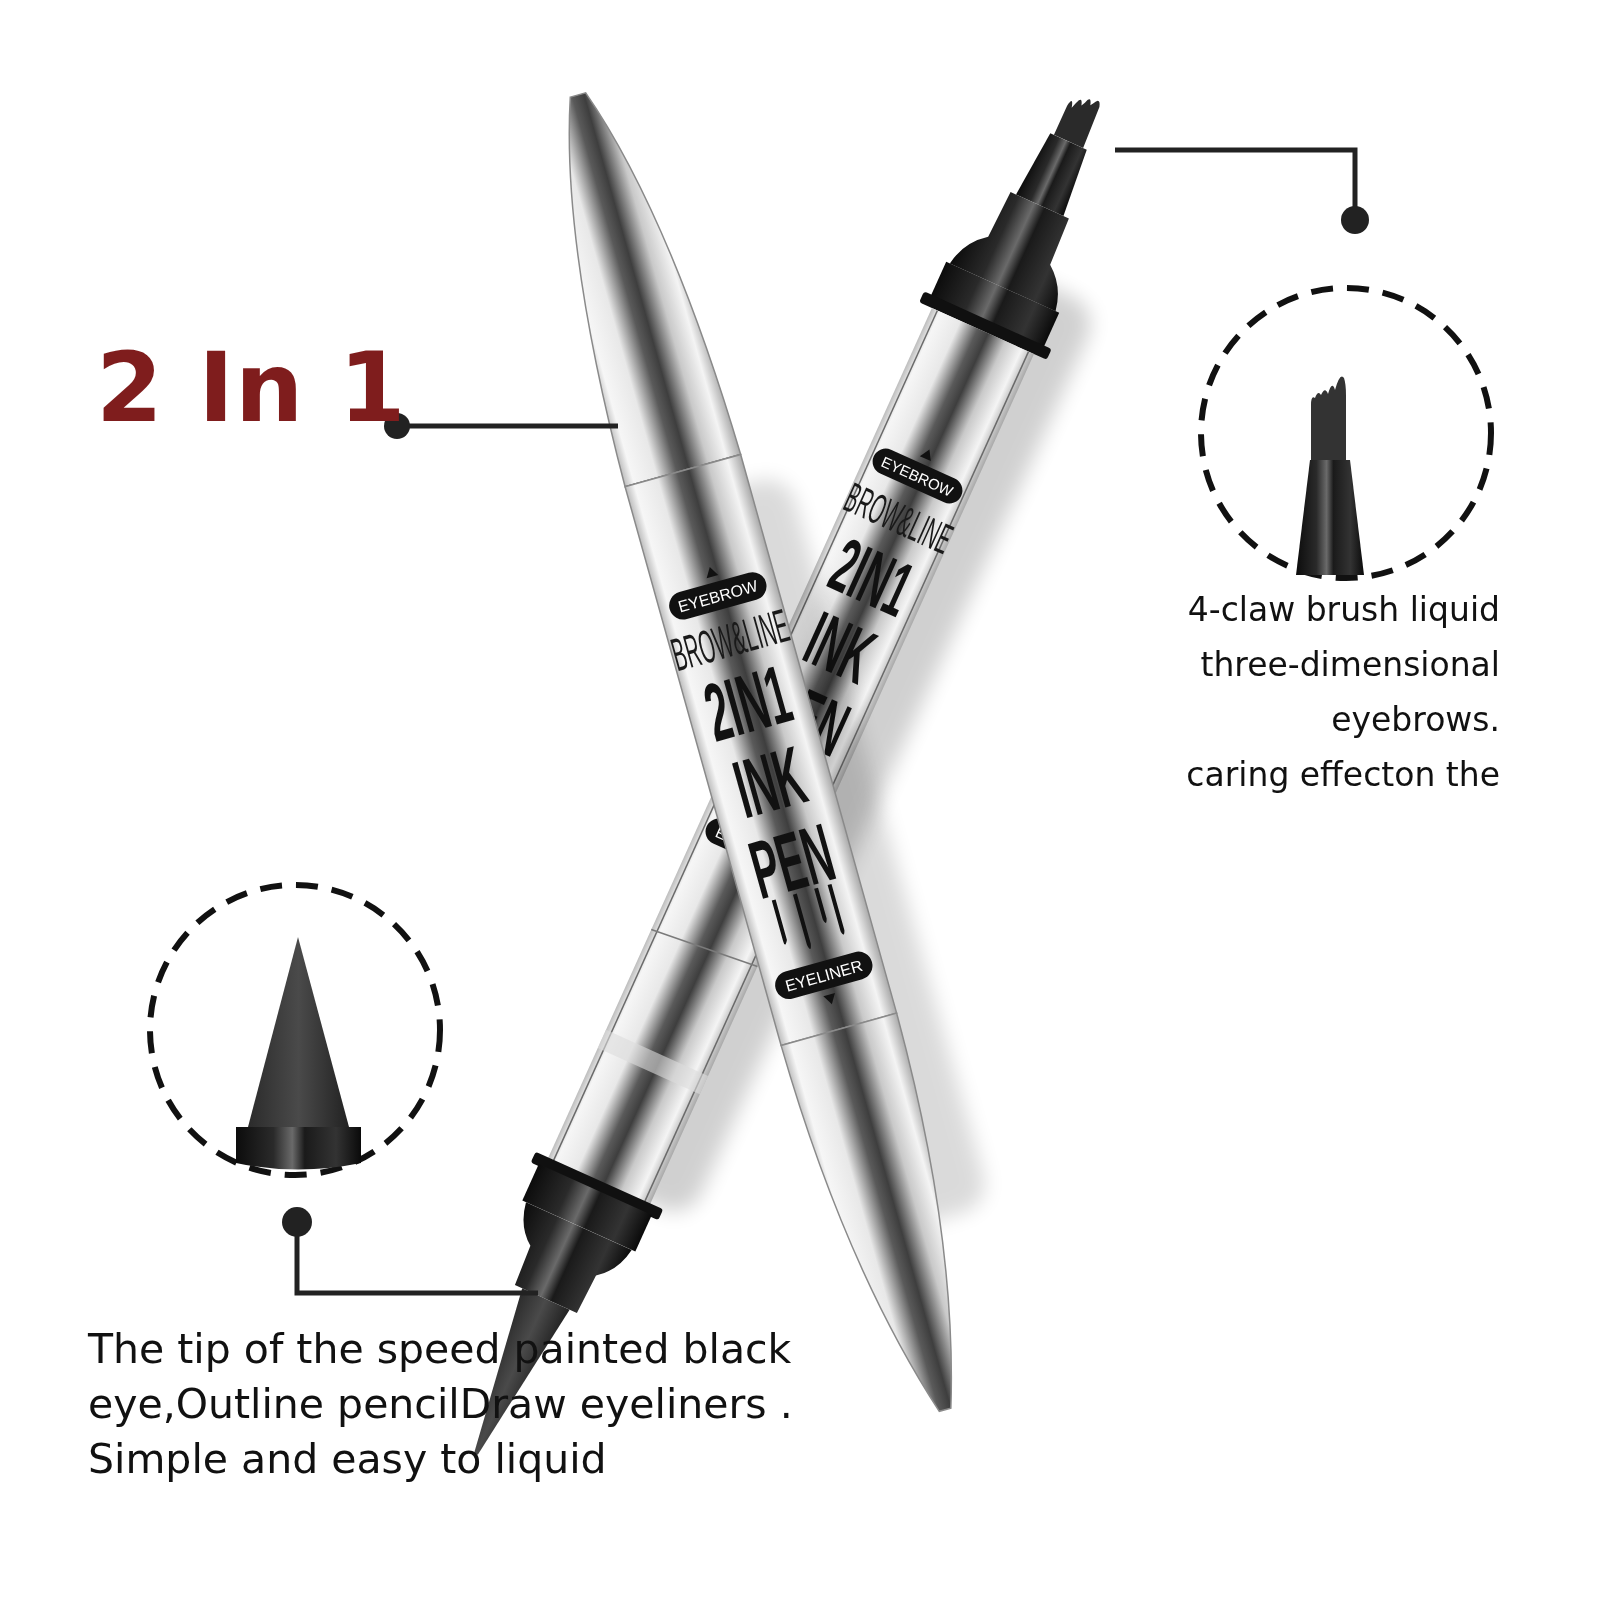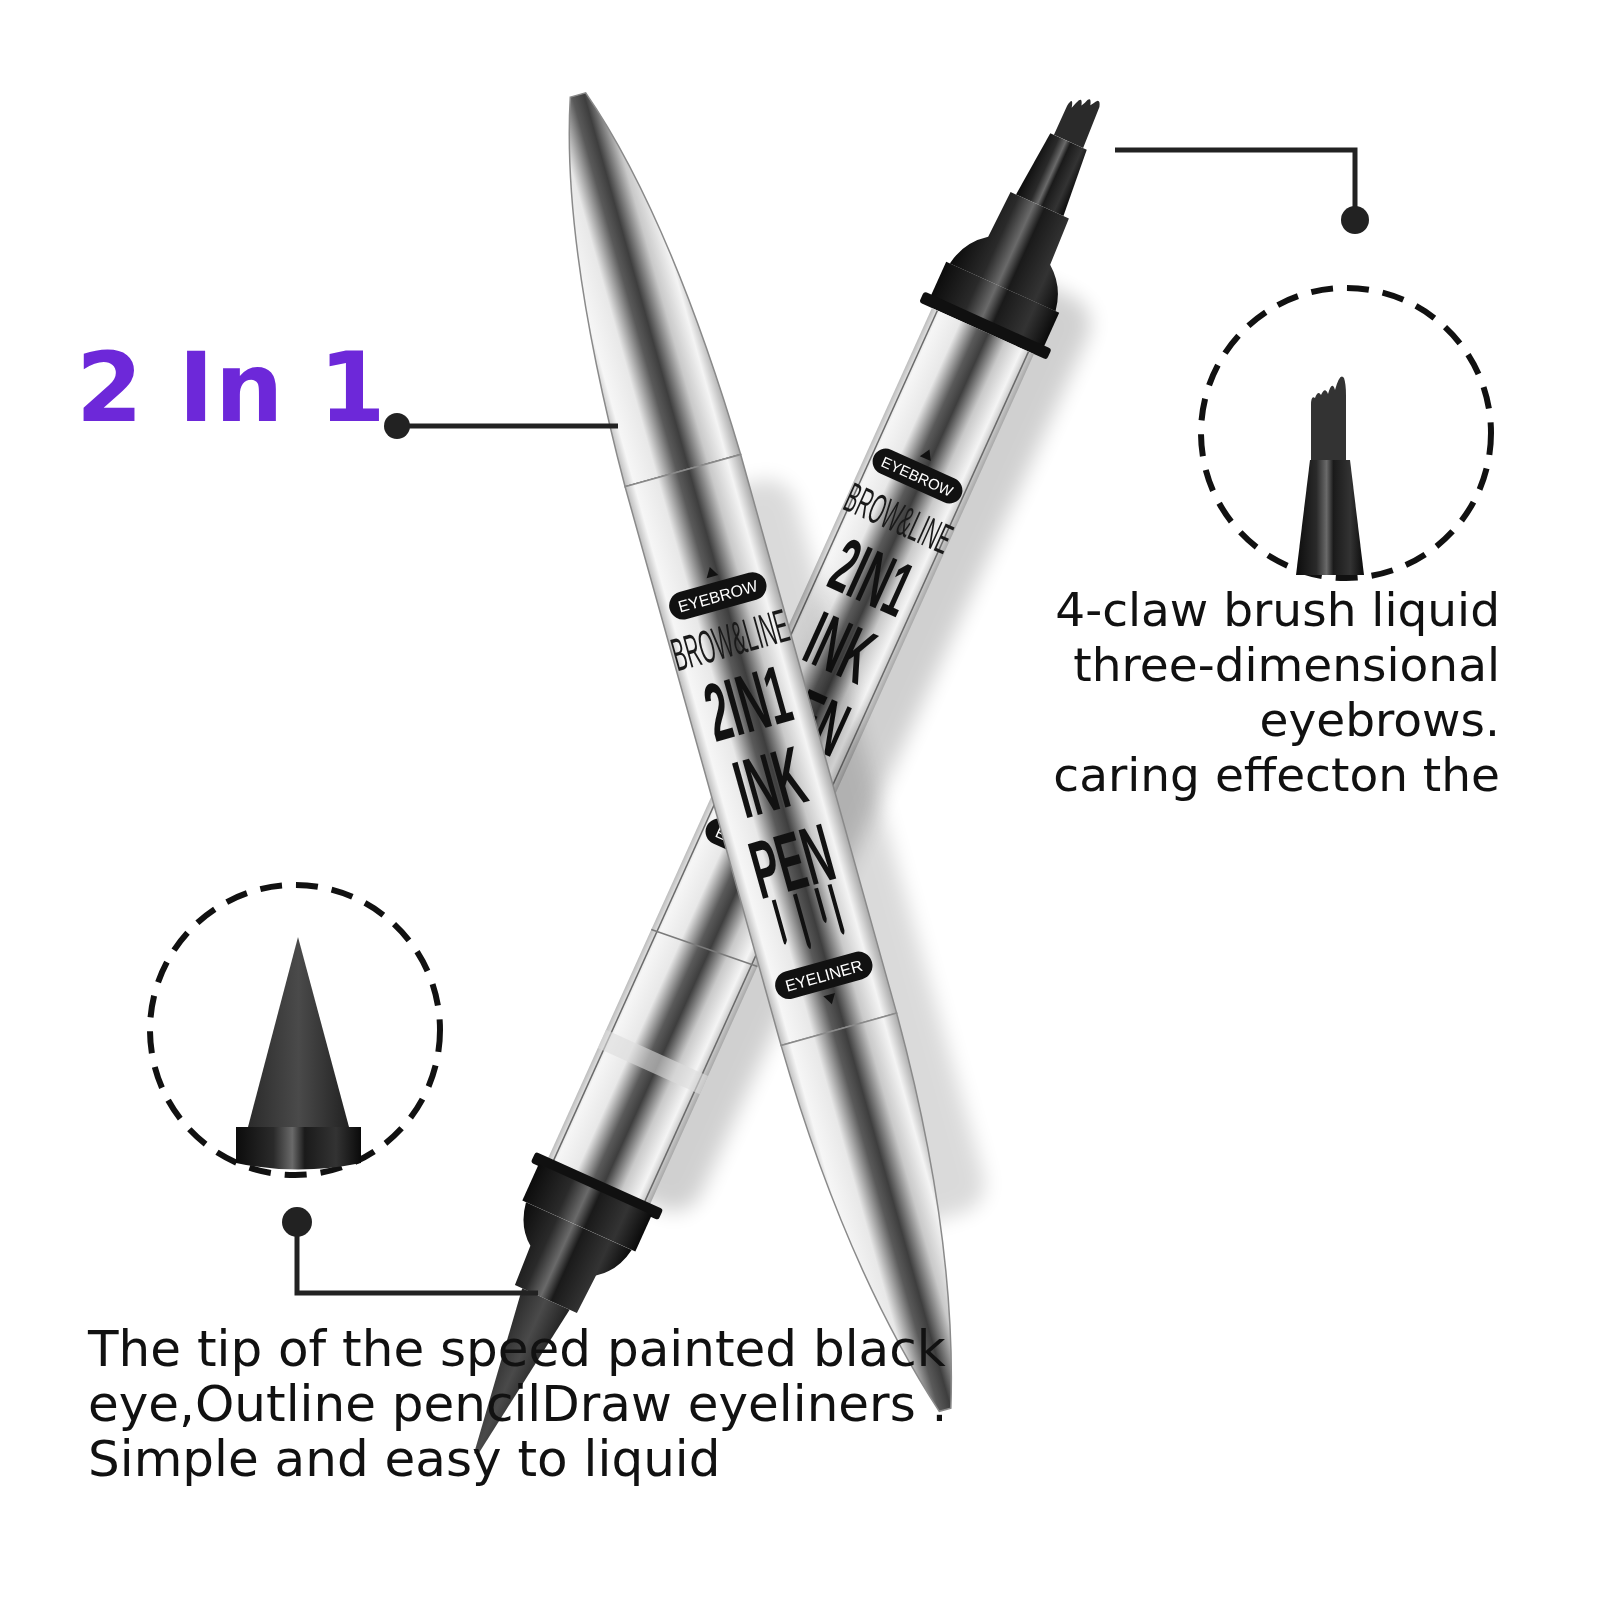--- a/index.html
+++ b/index.html
@@ -1,32 +1,32 @@
 <!DOCTYPE html>
 <html><head>
 <meta charset="utf-8">
 <style>
   html, body { margin: 0; padding: 0; background: #ffffff; }
   body { width: 1600px; height: 1600px; position: relative; overflow: hidden;
          font-family: "DejaVu Sans", "Liberation Sans", sans-serif; color: #111111; }
   .stage { position: absolute; left: 0; top: 0; width: 1600px; height: 1600px; }
   .pens-svg { position: absolute; left: 0; top: 0; width: 1600px; height: 1600px; }
   .headline {
-    position: absolute; left: 76px; top: 340px;
+    position: absolute; left: 96px; top: 340px;
     font-size: 96px; font-weight: bold; letter-spacing: 1px; line-height: 1;
-    color: #6d28d9; font-family: "DejaVu Sans", sans-serif;
+    color: #7f1d1d; font-family: "DejaVu Sans", sans-serif;
   }
   .caption-right {
     position: absolute; right: 100px; top: 582px; width: 560px;
-    text-align: right; font-size: 47px; line-height: 55px; color: #111111;
+    text-align: right; font-size: 33px; line-height: 55px; color: #111111;
     font-family: "DejaVu Sans", sans-serif;
   }
   .caption-left {
     position: absolute; left: 88px; top: 1322px; width: 780px;
-    text-align: left; font-size: 50px; line-height: 55px; color: #111111;
+    text-align: left; font-size: 41px; line-height: 55px; color: #111111;
     font-family: "DejaVu Sans", sans-serif;
   }
   .caption-line { display: block; white-space: nowrap; }
   .callout-svg { position: absolute; left: 0; top: 0; width: 1600px; height: 1600px; pointer-events: none; }
 </style>
 </head>
 <body>
 
 <div class="stage">
 

